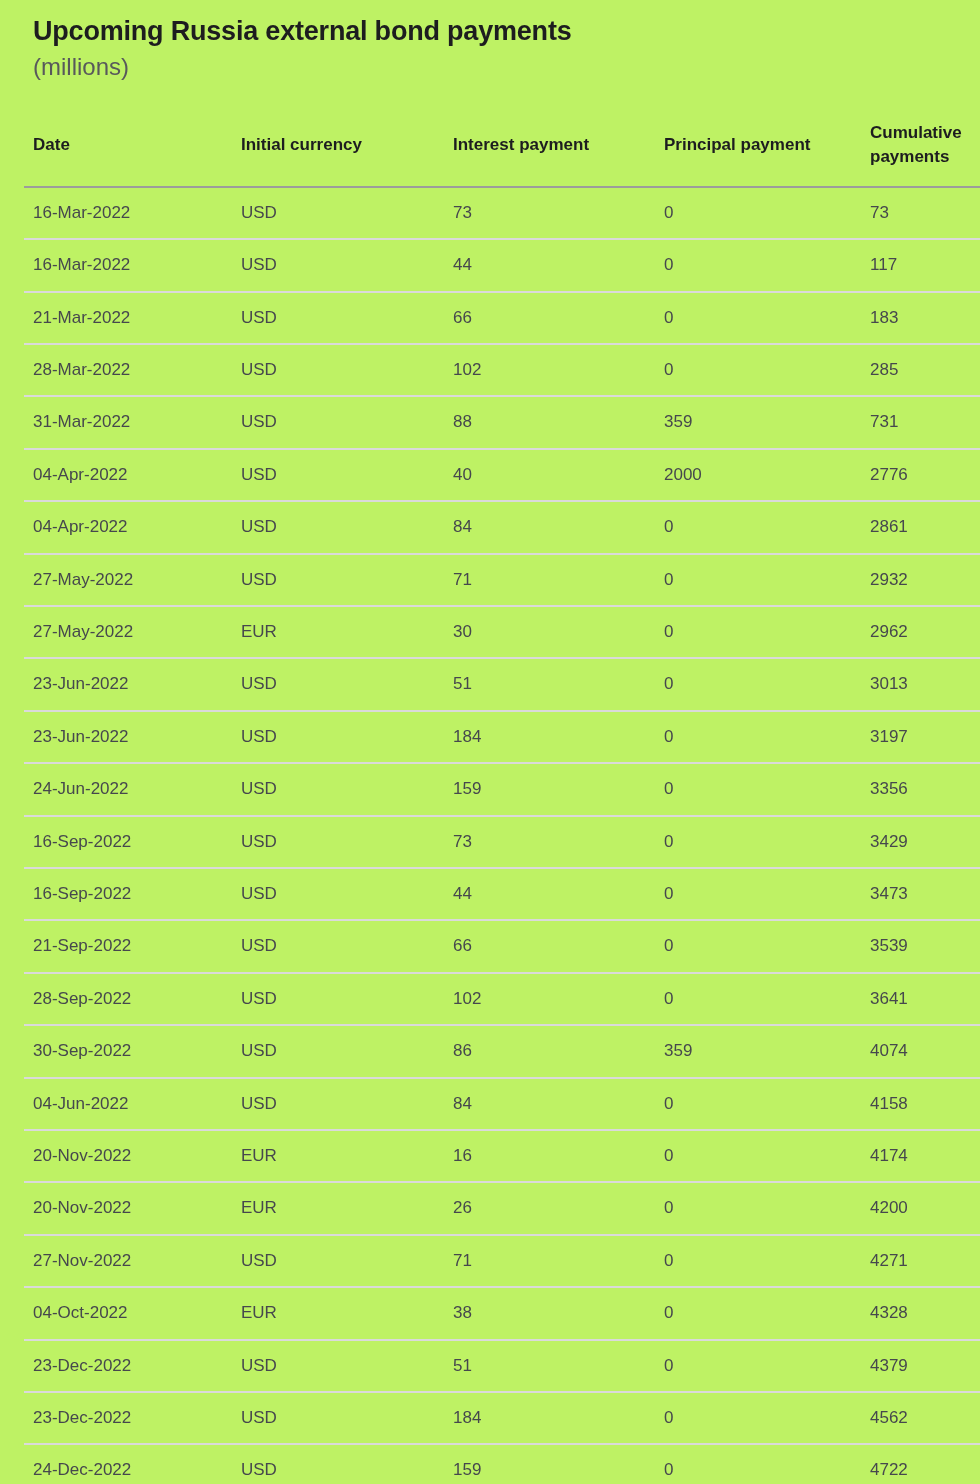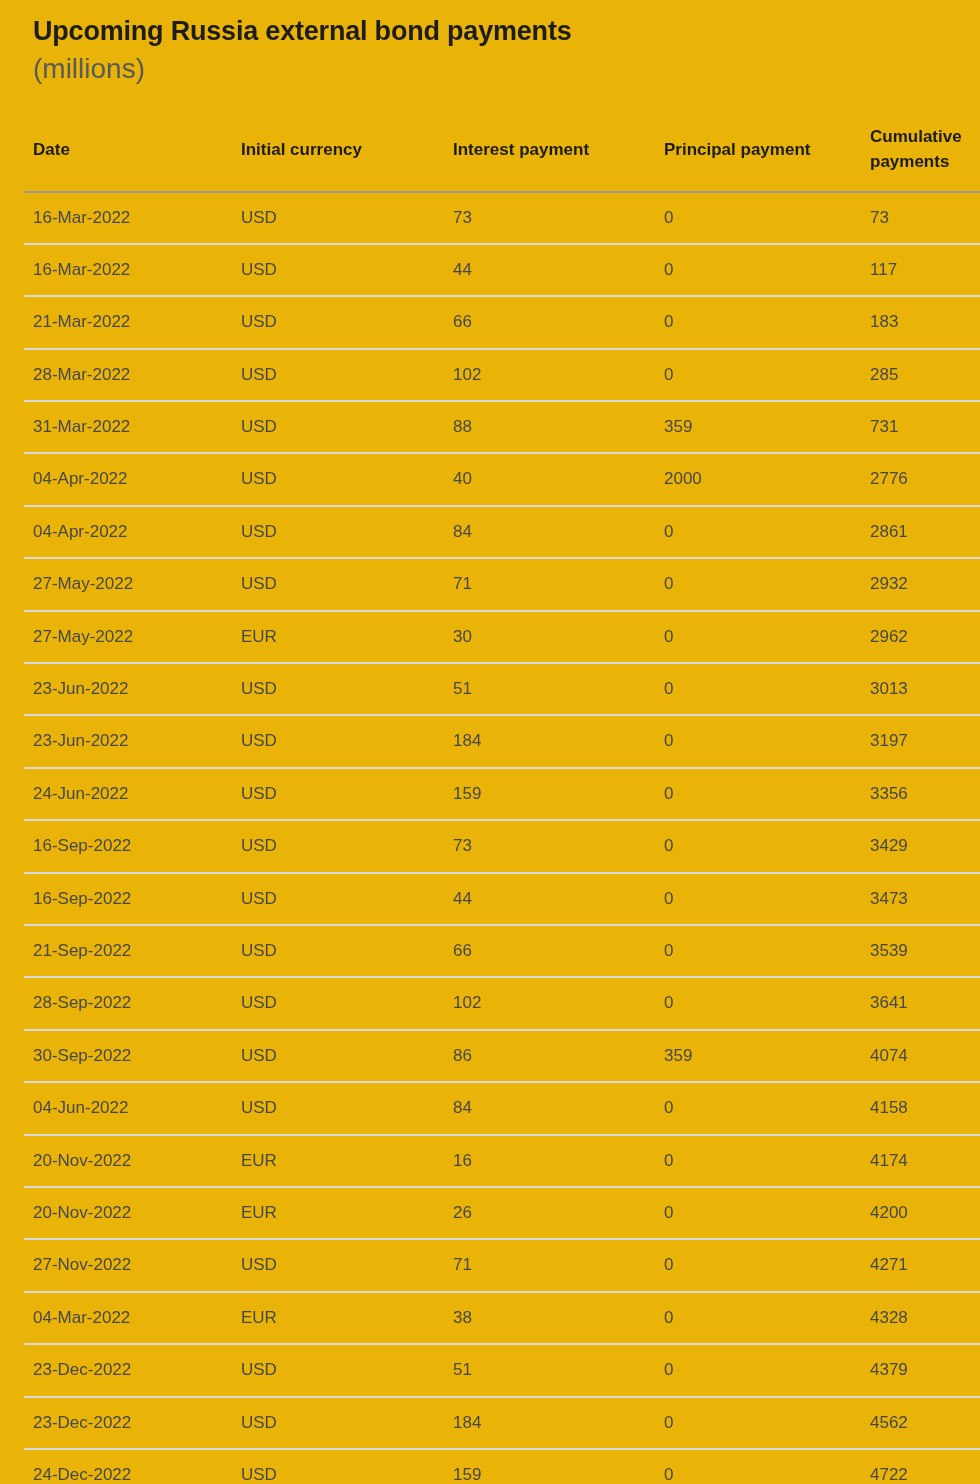--- a/index.html
+++ b/index.html
@@ -6,34 +6,34 @@
     margin: 0;
     padding: 0;
     background: #ffffff;
     font-family: "Liberation Sans", "DejaVu Sans", sans-serif;
   }
   .page {
     position: relative;
     width: 980px;
     height: 1484px;
     box-sizing: border-box;
-    background: #eab308;
+    background: #bef264;
     overflow: hidden;
   }
   .page-title {
     margin: 16px 30px 0 33px;
     font-size: 27px;
     line-height: 1.15;
     font-weight: 700;
     color: #1d1d1f;
     letter-spacing: -0.2px;
   }
   .page-subtitle {
     margin: 6px 30px 0 33px;
-    font-size: 28px;
+    font-size: 24px;
     line-height: 1.15;
     font-weight: 400;
     color: #58595b;
   }
   table.payments {
     margin: 40px 0 0 24px;
     width: 930px;
     border-collapse: collapse;
     table-layout: fixed;
   }
@@ -222,21 +222,21 @@
           <td>4200</td>
         </tr>
         <tr>
           <td>27-Nov-2022</td>
           <td>USD</td>
           <td>71</td>
           <td>0</td>
           <td>4271</td>
         </tr>
         <tr>
-          <td>04-Mar-2022</td>
+          <td>04-Oct-2022</td>
           <td>EUR</td>
           <td>38</td>
           <td>0</td>
           <td>4328</td>
         </tr>
         <tr>
           <td>23-Dec-2022</td>
           <td>USD</td>
           <td>51</td>
           <td>0</td>

